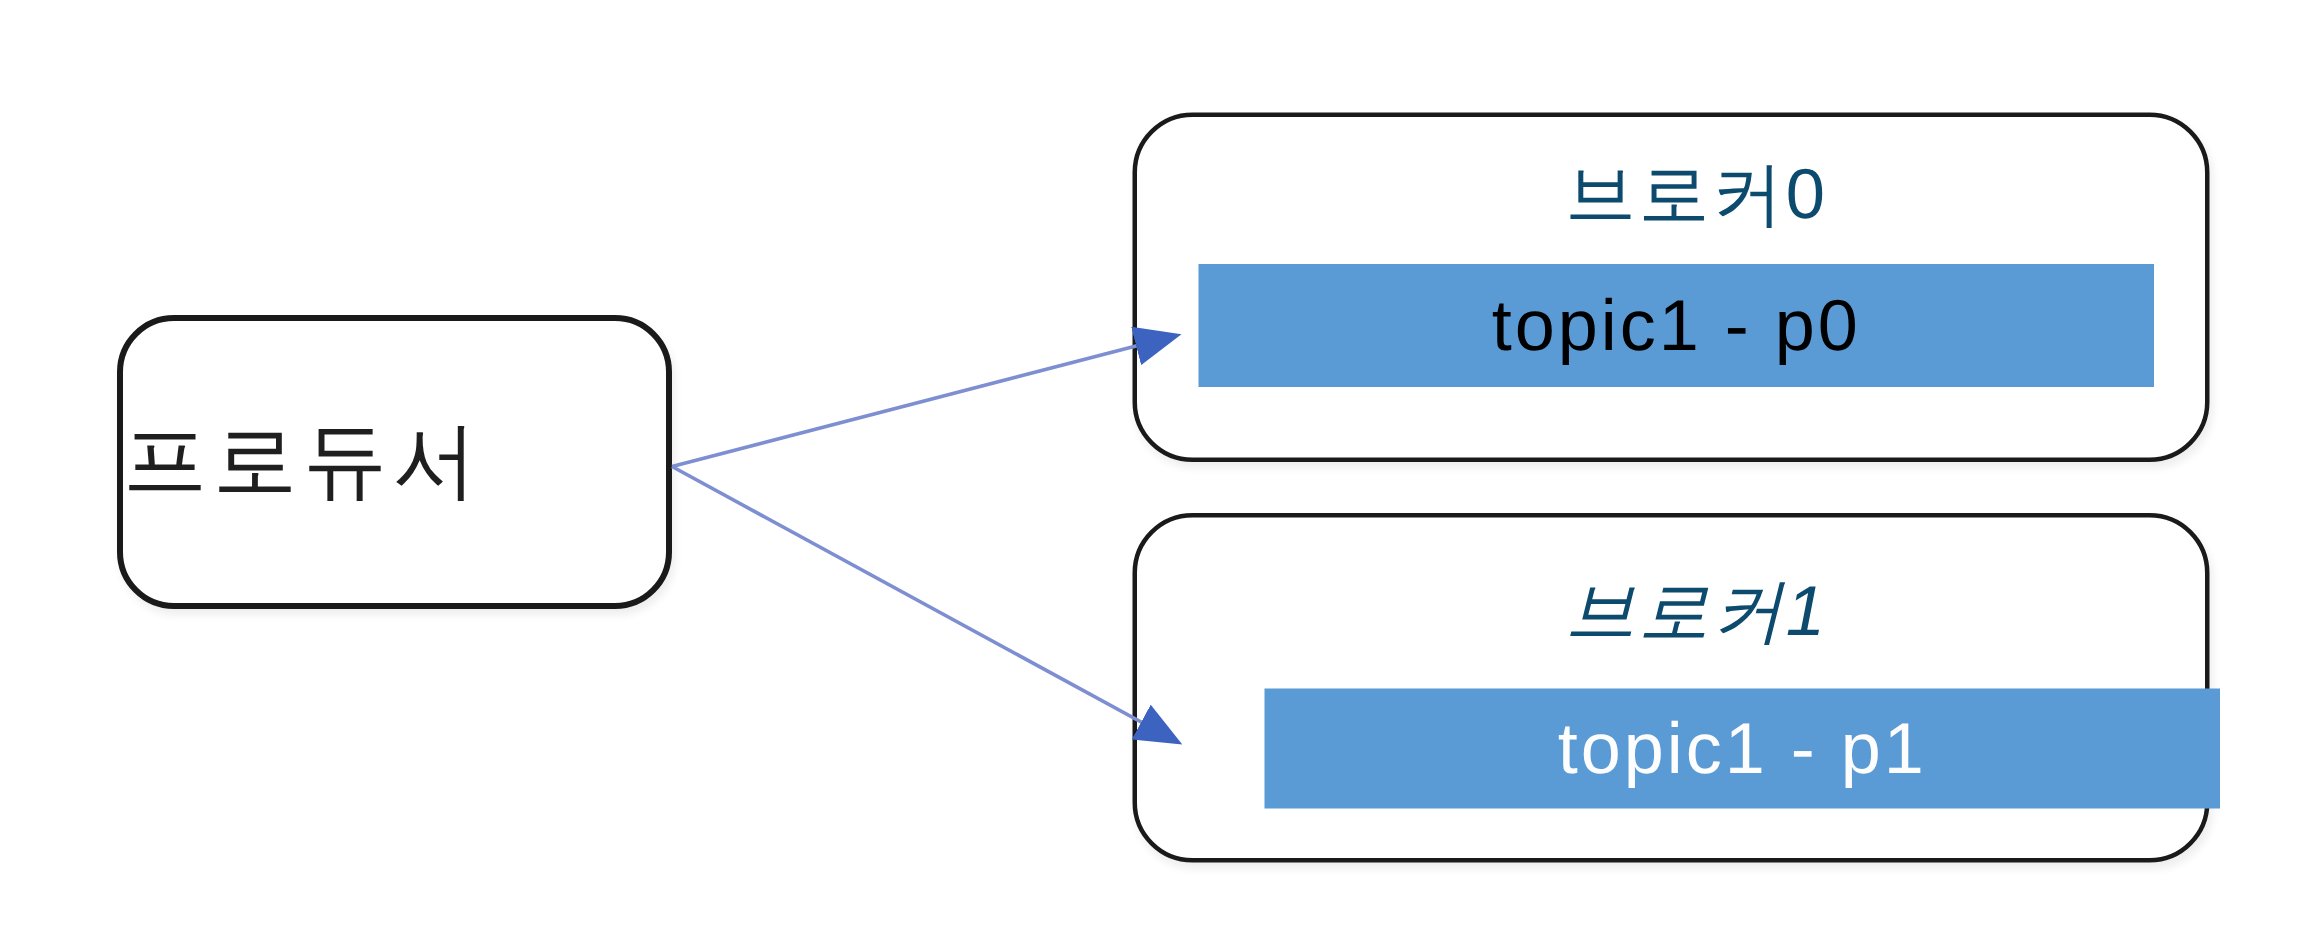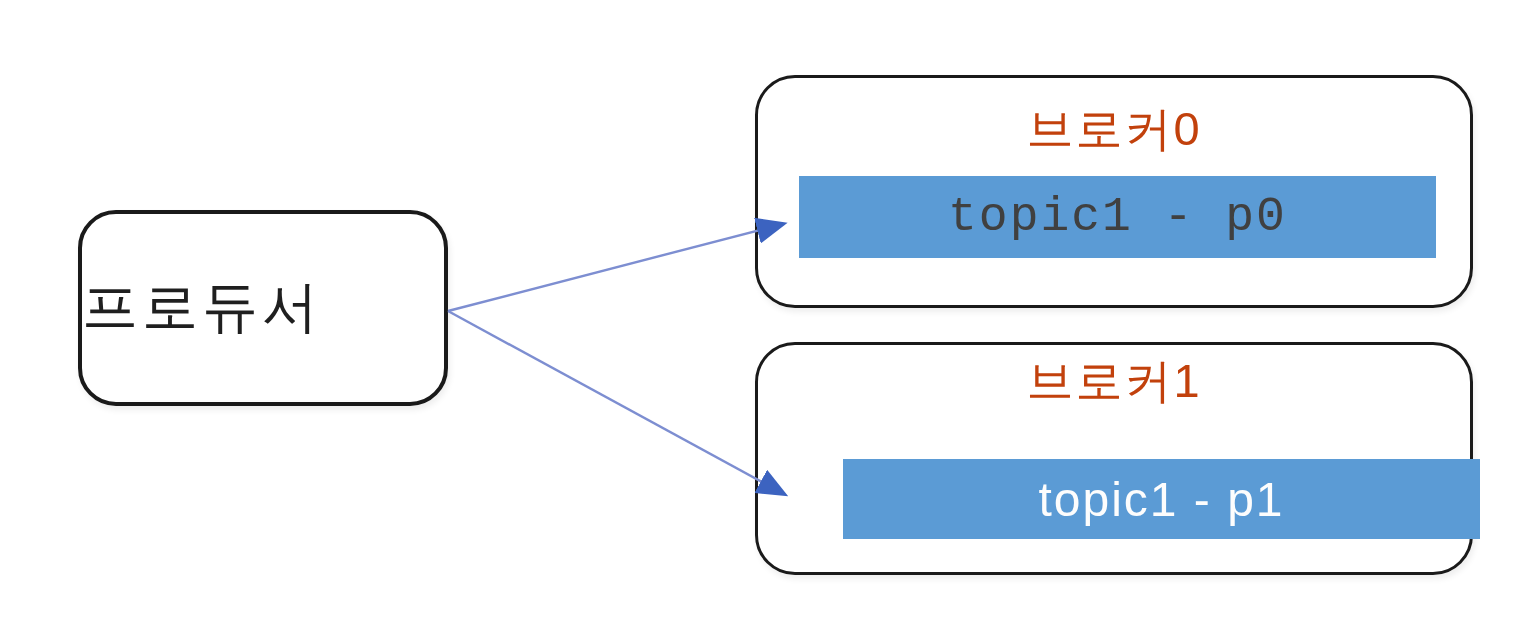--- a/index.html
+++ b/index.html
@@ -51,26 +51,27 @@
   }
   .broker-0 { top: 75px; }
   .broker-1 { top: 342px; }
 
   .broker-title {
     position: absolute;
     left: 0;
     width: 100%;
     text-align: center;
     font-size: 47px;
-    color: #c2410c;
+    color: #0c4a6e;
     letter-spacing: 2px;
     white-space: nowrap;
+    padding-left: 17px;
   }
   .broker-0 .broker-title { top: 20px; }
-  .broker-1 .broker-title { top: 5px; }
+  .broker-1 .broker-title { top: 31px; font-style: italic; }
 
   .partition {
     position: absolute;
     left: 41px;
     width: 637px;
     height: 82px;
     display: flex;
     align-items: center;
     justify-content: center;
     font-size: 48px;
@@ -95,21 +96,21 @@
 <body>
 
 <div class="canvas">
 
   <div class="node producer">
     <span class="producer-label">프로듀서</span>
   </div>
 
   <div class="node broker broker-0">
     <div class="broker-title">브로커0</div>
-    <div class="partition" style="background-color: rgb(91, 155, 213); color: #404040; font-family: Liberation Mono, monospace;">topic1 - p0</div>
+    <div class="partition" style="background-color: rgb(91, 155, 213); color: #000000;">topic1 - p0</div>
   </div>
 
   <div class="node broker broker-1">
     <div class="broker-title">브로커1</div>
     <div class="partition" style="background-color: rgb(91, 155, 213); color: rgb(253, 253, 253); margin-left: 44px;">topic1 - p1</div>
   </div>
 
   <svg class="arrows" viewBox="0 0 1540 627" xmlns="http://www.w3.org/2000/svg">
     <defs>
       <marker id="arrowhead" markerWidth="13" markerHeight="11" refX="11" refY="5.5" orient="auto" markerUnits="strokeWidth">

